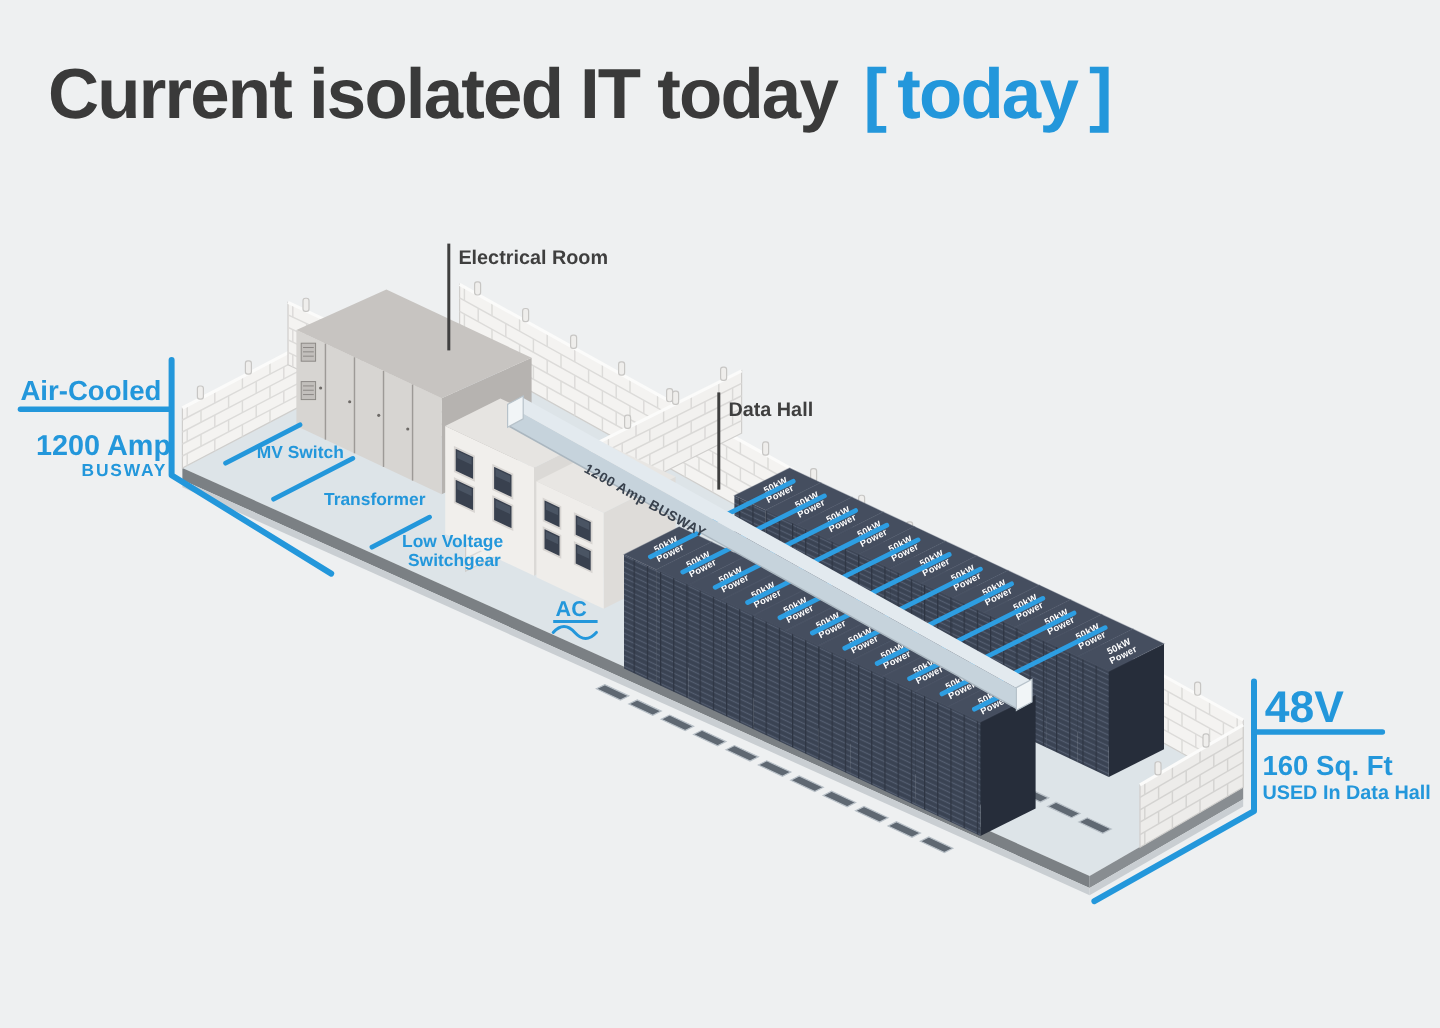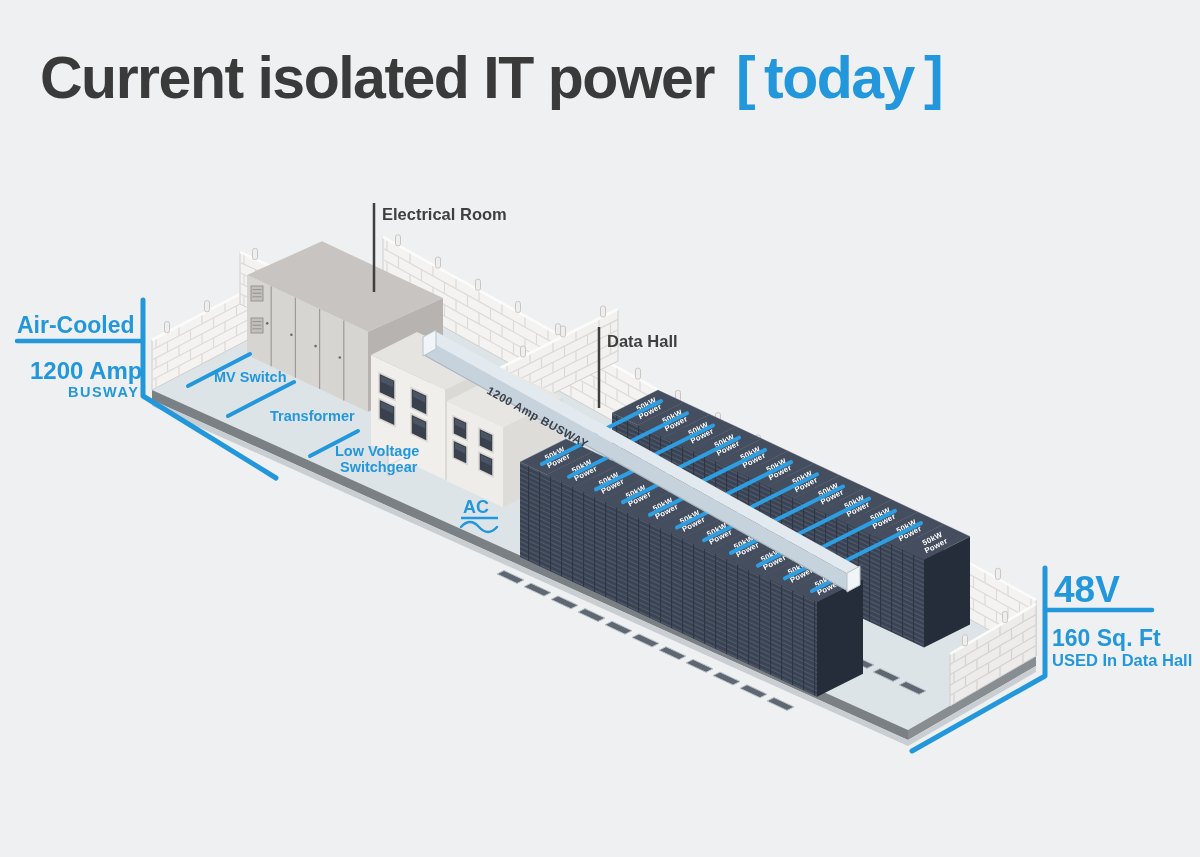--- a/index.html
+++ b/index.html
@@ -13,21 +13,21 @@
   text{font-family:"Liberation Sans",sans-serif;}
   .blue{fill:#2397db;font-weight:bold;}
   .dark{fill:#3f3f3f;font-weight:bold;}
   .beamtxt{fill:#38414d;font-weight:bold;font-size:11.5px;letter-spacing:.5px;}
 </style>
 </head>
 <body>
 
 <div class="stage">
 
-  <div class="title"><span>Current isolated IT power</span><span class="br" style="padding-left:22px">[</span><span class="hl">today</span><span class="br">]</span></div>
+  <div class="title"><span>Current isolated IT today</span><span class="br" style="padding-left:22px">[</span><span class="hl">today</span><span class="br">]</span></div>
 
   <svg id="scene" width="1200" height="857" viewBox="0 0 1200 857">
     <defs>
       <pattern id="rackTex" patternUnits="userSpaceOnUse" width="11" height="4.6" patternTransform="skewY(25.3)">
         <rect width="11" height="4.6" fill="#3a4353"></rect>
         <rect width="11" height="1.1" y="0.6" fill="#545e70"></rect>
         <rect width="1" height="4.6" fill="#2d3442"></rect>
       </pattern>
     </defs>
 

